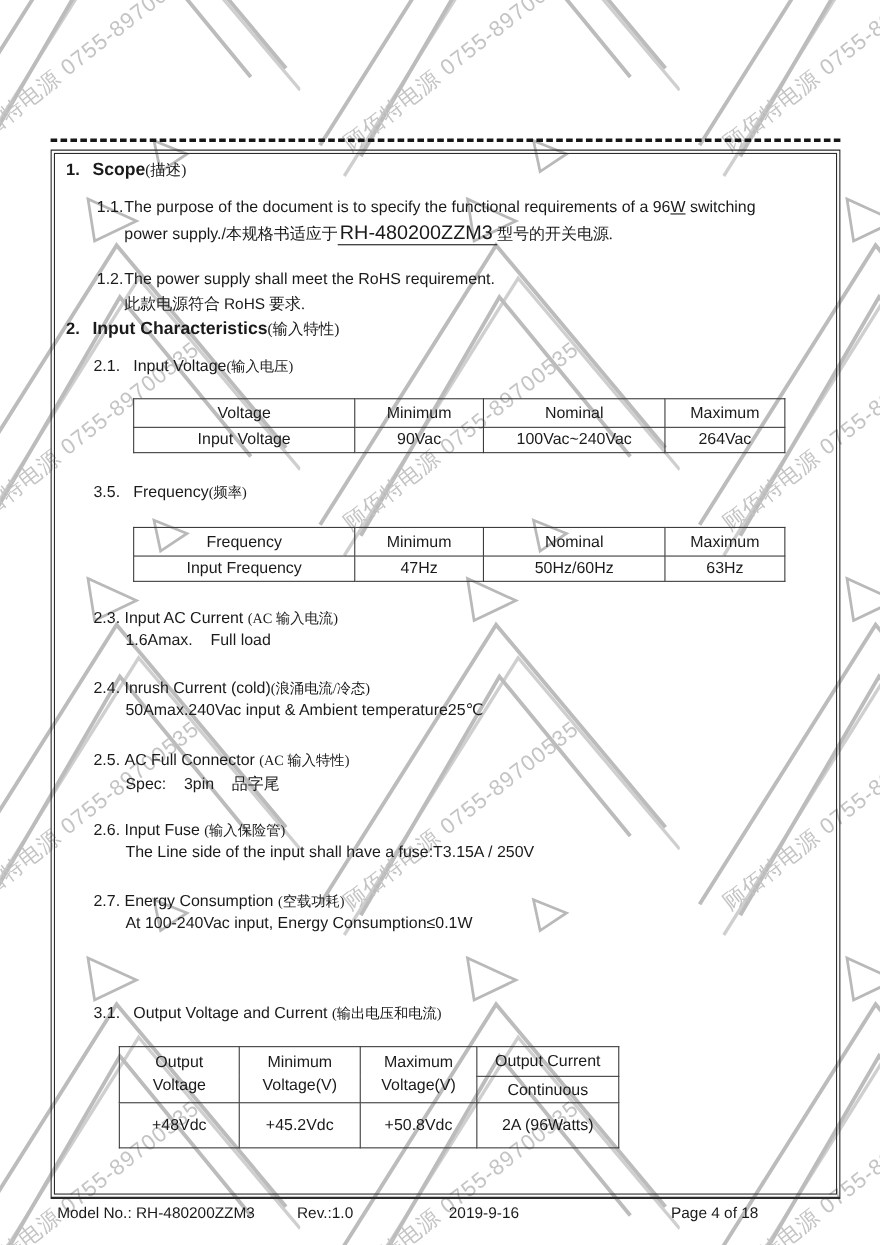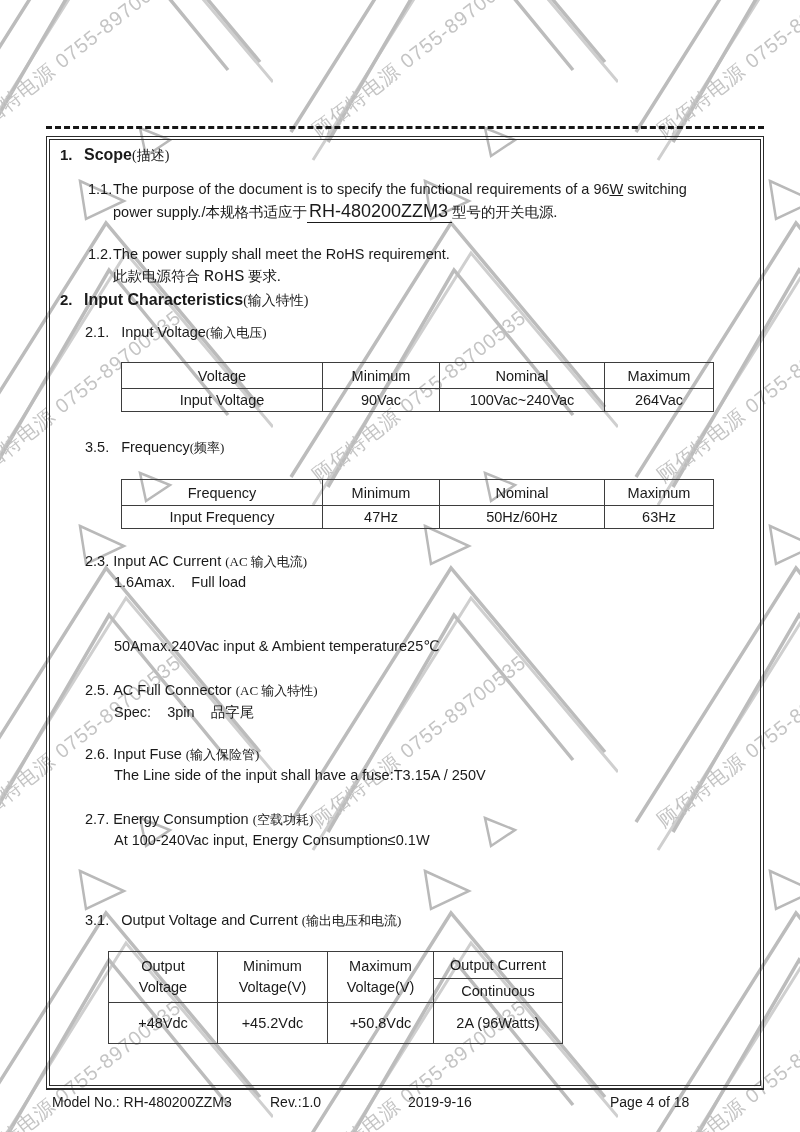--- a/index.html
+++ b/index.html
@@ -32,21 +32,21 @@
   .h-sub .snum.wide{margin-right:12px;}
   .h-sub .scn{font-size:13px;}
   .para{display:flex;font-size:14.5px;line-height:22px;justify-content:flex-end;}
   .para .pnum{flex:none;width:25px;}
   .pline{white-space:nowrap;}
   .sub-body{font-size:14.5px;white-space:pre;}
   .u{text-decoration:underline;}
   .model-big{
     font-size:18px;border-bottom:1.5px solid #1a1a1a;padding:0 4px 1px 2px;
   }
-  .rohs-serif{font-family:Liberation Mono, monospace;font-size:17px;}
+  .rohs-serif{font-family:Liberation Sans, sans-serif;font-size:14px;}
   
   table.spec{border-collapse:collapse;table-layout:fixed;}
   table.spec td{
     border:1px solid #3d3d3d;text-align:center;vertical-align:middle;
     font-size:14.5px;padding:0;background:transparent;
   }
   .cell-line{display:block;line-height:21px;}
   
   .footer-item{position:absolute;z-index:2;font-size:14px;white-space:nowrap;}
 </style>
@@ -332,20 +332,23 @@
       <td>63Hz</td>
     </tr>
   </tbody>
     </table>
 
   <div class="abs h-sub" style="left:85px;top:553px">
     <span class="snum">2.3.</span><span>Input AC Current</span> <span class="scn cjk">(AC 输入电流)</span>
   </div>
   <div class="abs sub-body" style="left:114px;top:574px">1.6Amax.    Full load</div>
 
+  <div class="abs h-sub" style="left:85px;top:617px">
+    <span class="snum">2.4.</span><span>Inrush Current (cold)</span><span class="scn cjk">(浪涌电流/冷态)</span>
+  </div>
   <div class="abs sub-body" style="left:114px;top:638px">50Amax.240Vac input &amp; Ambient temperature25℃</div>
 
   <div class="abs h-sub" style="left:85px;top:682px">
     <span class="snum">2.5.</span><span>AC Full Connector</span> <span class="scn cjk">(AC 输入特性)</span>
   </div>
   <div class="abs sub-body" style="left:114px;top:703px">Spec:    3pin    品字尾</div>
 
   <div class="abs h-sub" style="left:85px;top:746px">
     <span class="snum">2.6.</span><span>Input Fuse</span> <span class="scn cjk">(输入保险管)</span>
   </div>

